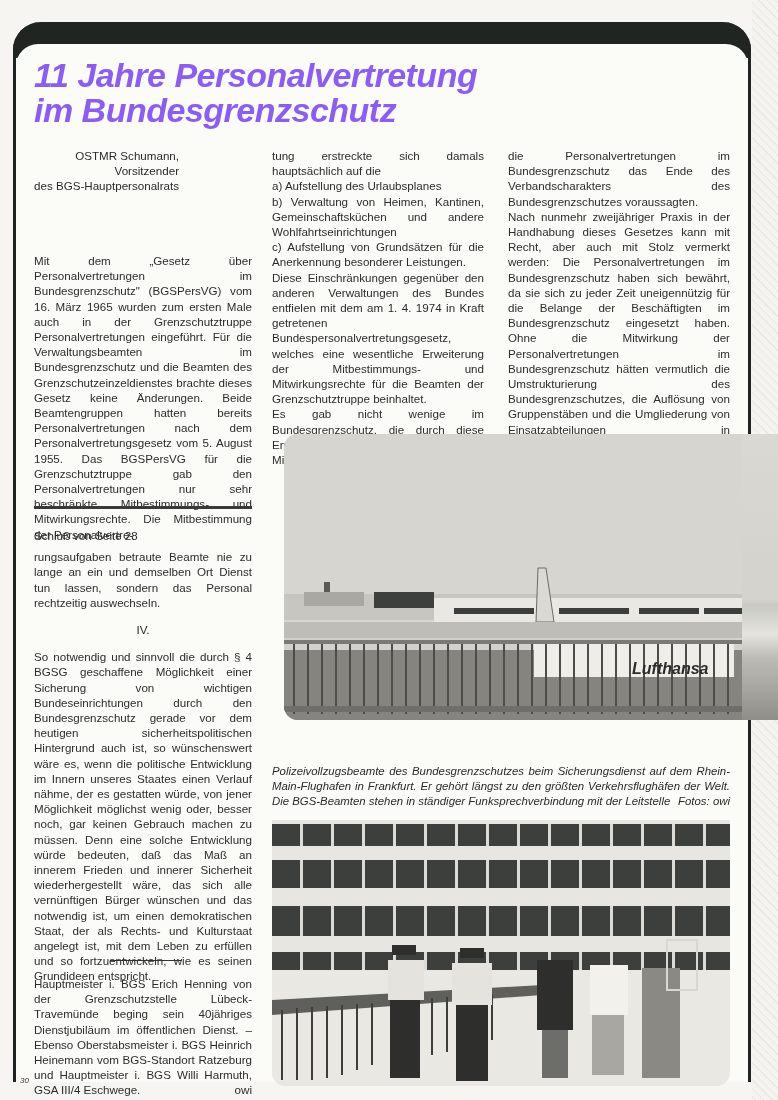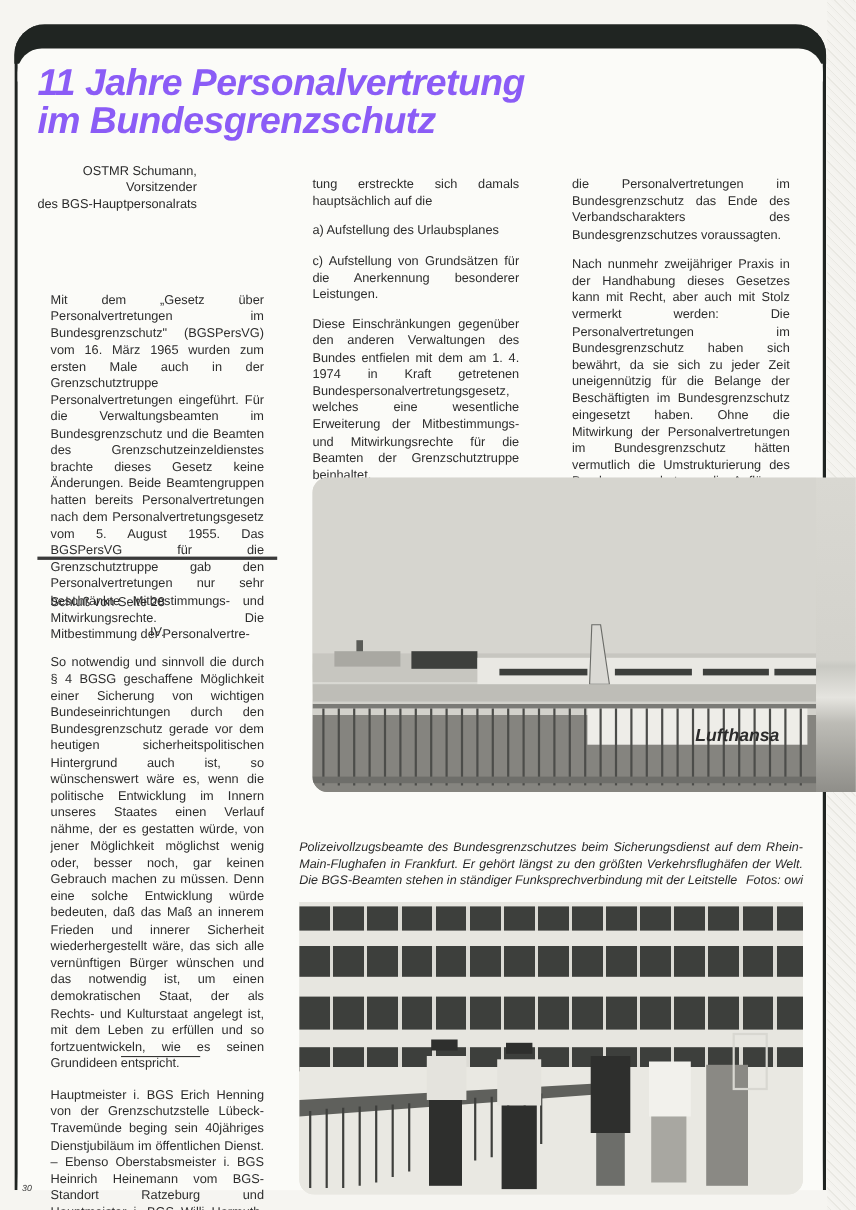--- a/index.html
+++ b/index.html
@@ -33,21 +33,21 @@
     font-family: "Liberation Sans", sans-serif;
     font-weight: bold; font-style: italic;
     font-size: 34px; line-height: 35px; letter-spacing: -0.5px;
     color: #8b5cf6;
   }
   .title span { display: block; }
   .col {
     position: absolute; font-size: 11.6px; line-height: 15.2px; text-align: justify;
     color: #2c2c2c;
   }
-  .col p { margin: 12px; }
+  .col p { margin: 0; }
   .col1 { left: 34px; width: 218px; }
   .col2 { left: 272px; width: 212px; top: 148px; }
   .col3 { left: 508px; width: 222px; top: 148px; }
   .author { position: absolute; left: 34px; top: 148px; font-size: 11.6px; line-height: 15.2px; }
   .author div { text-align: right; }
   .rule-thick {
     position: absolute; left: 34px; top: 506px; width: 218px; height: 3px; background: #3a3a3a;
   }
   .rule-short {
     position: absolute; left: 110px; top: 960px; width: 72px; height: 1px; background: #333;
@@ -92,35 +92,37 @@
 </div>
 
 <div class="col col1" style="top: 253px;">
   <p>Mit dem „Gesetz über Personalvertretungen im Bundesgrenzschutz" (BGSPersVG) vom 16. März 1965 wurden zum ersten Male auch in der Grenzschutztruppe Personalvertretungen eingeführt. Für die Verwaltungsbeamten im Bundesgrenzschutz und die Beamten des Grenzschutzeinzeldienstes brachte dieses Gesetz keine Änderungen. Beide Beamtengruppen hatten bereits Personalvertretungen nach dem Personalvertretungsgesetz vom 5. August 1955. Das BGSPersVG für die Grenzschutztruppe gab den Personalvertretungen nur sehr beschränkte Mitbestimmungs- und Mitwirkungsrechte. Die Mitbestimmung der Personalvertre-</p>
 </div>
 
 <div class="rule-thick"></div>
 
 <div class="col col1" style="top: 528px;">
   <p class="cont-label">Schluß von Seite 28</p>
+  <p>rungsaufgaben betraute Beamte nie zu lange an ein und demselben Ort Dienst tun lassen, sondern das Personal rechtzeitig auswechseln.</p>
   <p class="section-num">IV.</p>
   <p>So notwendig und sinnvoll die durch § 4 BGSG geschaffene Möglichkeit einer Sicherung von wichtigen Bundeseinrichtungen durch den Bundesgrenzschutz gerade vor dem heutigen sicherheitspolitischen Hintergrund auch ist, so wünschenswert wäre es, wenn die politische Entwicklung im Innern unseres Staates einen Verlauf nähme, der es gestatten würde, von jener Möglichkeit möglichst wenig oder, besser noch, gar keinen Gebrauch machen zu müssen. Denn eine solche Entwicklung würde bedeuten, daß das Maß an innerem Frieden und innerer Sicherheit wiederhergestellt wäre, das sich alle vernünftigen Bürger wünschen und das notwendig ist, um einen demokratischen Staat, der als Rechts- und Kulturstaat angelegt ist, mit dem Leben zu erfüllen und so fortzuentwickeln, wie es seinen Grundideen entspricht.</p>
 </div>
 
 <div class="rule-short"></div>
 
 <div class="col col1" style="top: 976px;">
   <p><span>Hauptmeister i. BGS Erich Henning von der Grenzschutzstelle Lübeck-Travemünde beging sein 40jähriges Dienstjubiläum im öffentlichen Dienst. – Ebenso Oberstabsmeister i. BGS Heinrich Heinemann vom BGS-Standort Ratzeburg und Hauptmeister i. BGS Willi Harmuth, GSA III/4 Eschwege.</span><span style="float:right">owi</span></p>
 </div>
 
 <div class="page-num">30</div>
 
 <div class="col col2">
   <p>tung erstreckte sich damals hauptsächlich auf die</p>
   <p>a) Aufstellung des Urlaubsplanes</p>
+  <p>b) Verwaltung von Heimen, Kantinen, Gemeinschaftsküchen und andere Wohlfahrtseinrichtungen</p>
   <p>c) Aufstellung von Grundsätzen für die Anerkennung besonderer Leistungen.</p>
   <p>Diese Einschränkungen gegenüber den anderen Verwaltungen des Bundes entfielen mit dem am 1. 4. 1974 in Kraft getretenen Bundespersonalvertretungsgesetz, welches eine wesentliche Erweiterung der Mitbestimmungs- und Mitwirkungsrechte für die Beamten der Grenzschutztruppe beinhaltet.</p>
   <p>Es gab nicht wenige im Bundesgrenzschutz, die durch diese Erweiterung der Mitbestimmung und Mitwirkung durch</p>
 </div>
 
 <div class="col col3">
   <p>die Personalvertretungen im Bundesgrenzschutz das Ende des Verbandscharakters des Bundesgrenzschutzes voraussagten.</p>
   <p>Nach nunmehr zweijähriger Praxis in der Handhabung dieses Gesetzes kann mit Recht, aber auch mit Stolz vermerkt werden: Die Personalvertretungen im Bundesgrenzschutz haben sich bewährt, da sie sich zu jeder Zeit uneigennützig für die Belange der Beschäftigten im Bundesgrenzschutz eingesetzt haben. Ohne die Mitwirkung der Personalvertretungen im Bundesgrenzschutz hätten vermutlich die Umstrukturierung des Bundesgrenzschutzes, die Auflösung von Gruppenstäben und die Umgliederung von Einsatzabteilungen in Ausbildungsabteilungen sowie die zahl</p>
 </div>
 

